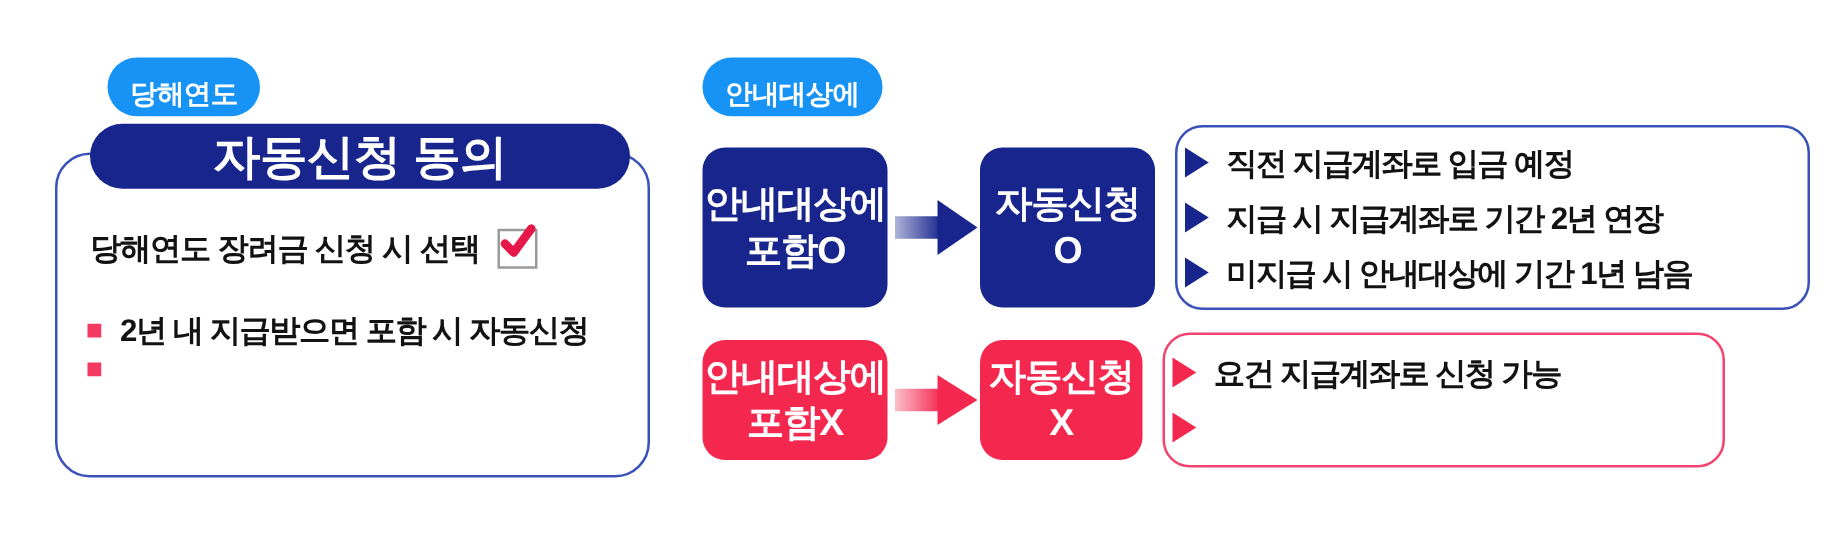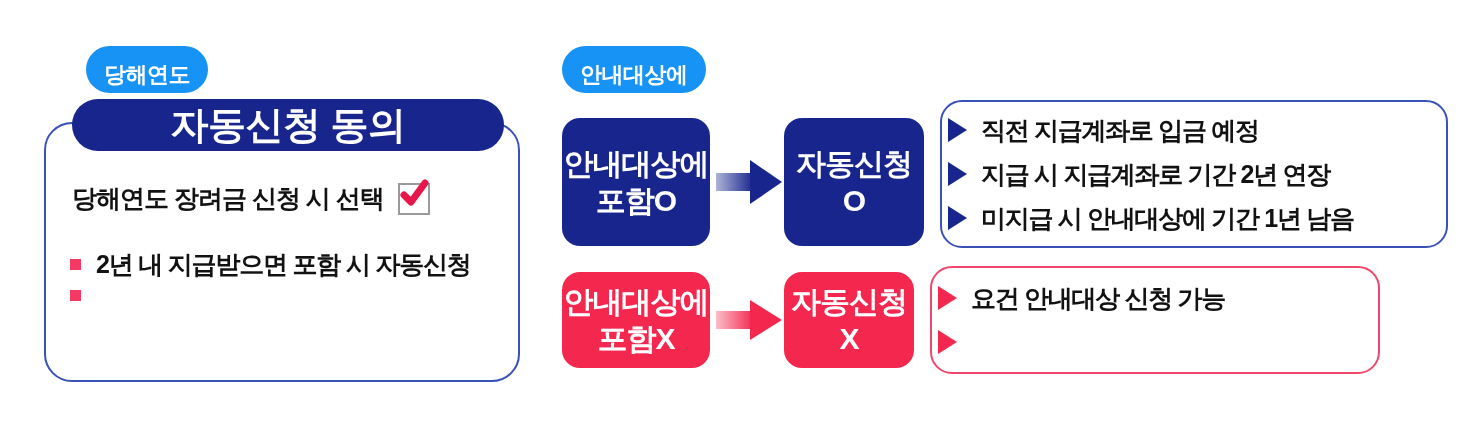--- a/index.html
+++ b/index.html
@@ -282,18 +282,18 @@
 </div>
 
 <div class="node node-pink" id="node-auto-pink">
   <span>자동신청</span>
   <span>X</span>
 </div>
 
 <div class="tri-list" id="tri-list-pink">
   <div class="tri-row">
     <span class="tri tri-pink"></span>
-    <span class="txt">요건 안내대상 신청 가능</span>
+    <span class="txt">요건 지급계좌로 신청 가능</span>
   </div>
   <div class="tri-row">
     <span class="tri tri-pink"></span>
   </div>
 </div>
 
 </body></html>

